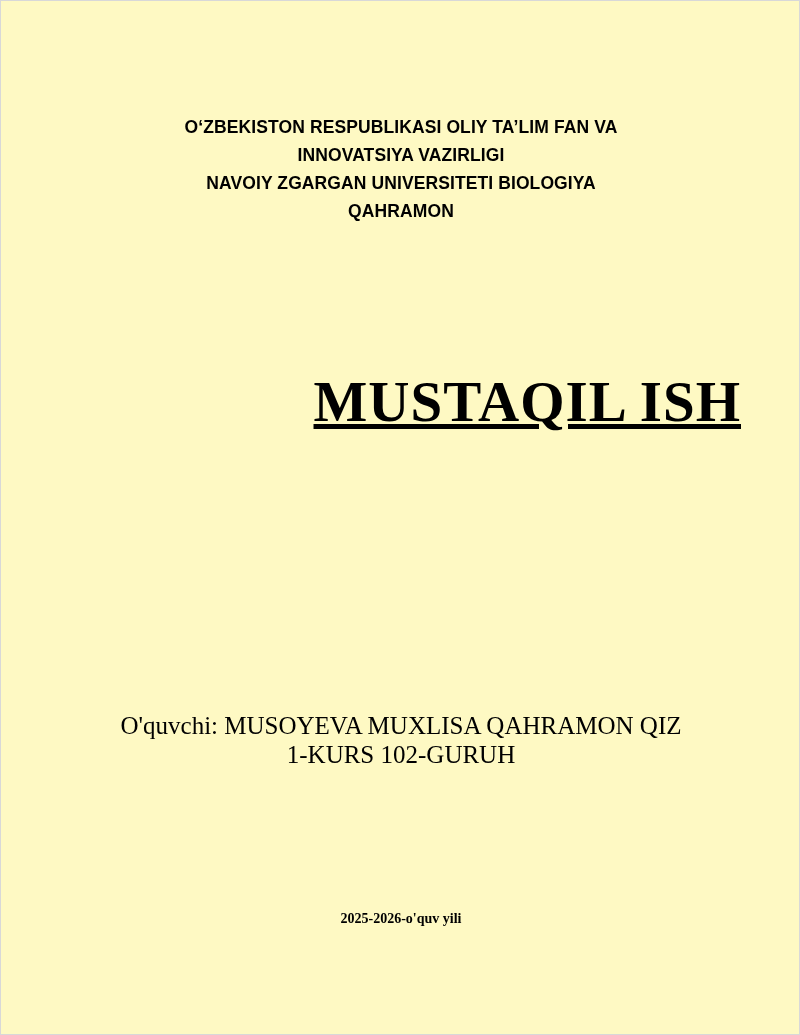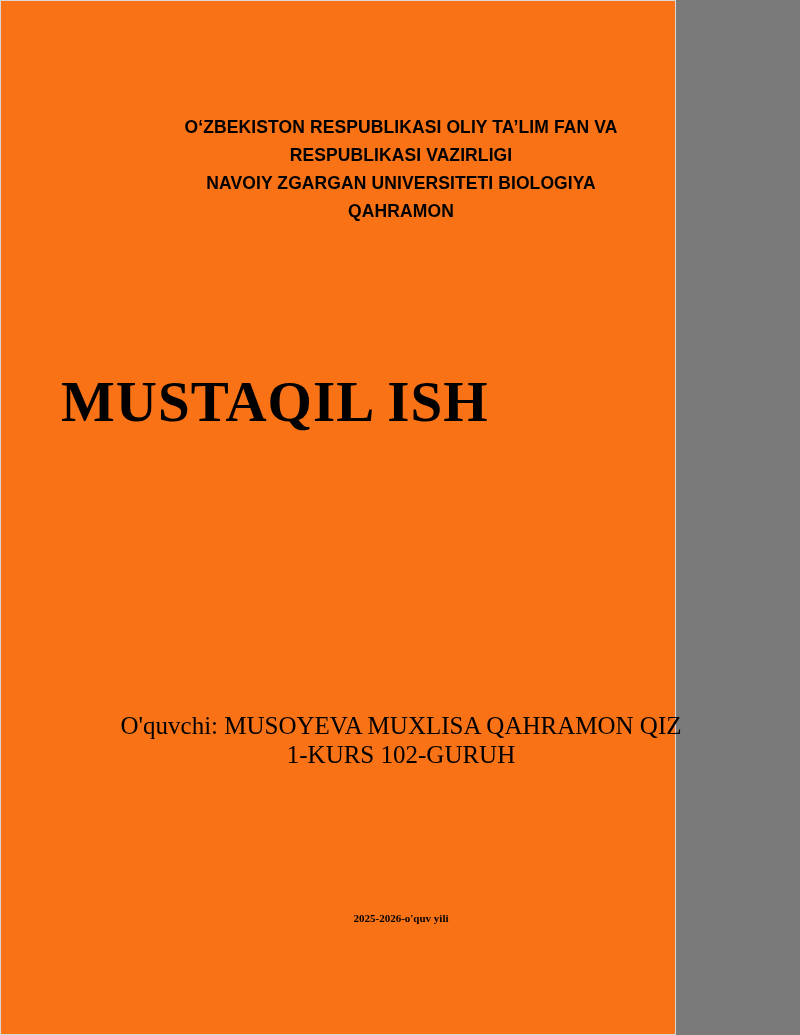--- a/index.html
+++ b/index.html
@@ -9,23 +9,23 @@
   }
   body {
     width: 800px;
     height: 1035px;
     overflow: hidden;
     font-family: "Liberation Serif", serif;
   }
   .page {
     position: relative;
     box-sizing: border-box;
-    width: 676px;
+    width: 800px;
     height: 1035px;
-    background: #f97316;
+    background: #fef9c3;
     border: 1px solid #d8d8d8;
     padding: 0;
   }
   .page-inner {
     position: absolute;
     left: 0;
     top: 0;
     width: 800px;
     height: 1035px;
   }
@@ -44,27 +44,28 @@
     line-height: 28px;
     color: #000000;
     letter-spacing: 0.1px;
   }
 
   .doc-title {
     position: absolute;
     left: 60px;
     top: 368px;
     width: 680px;
-    text-align: left;
+    text-align: right;
     font-family: "Liberation Serif", serif;
     font-weight: bold;
     font-size: 57px;
     line-height: 66px;
     letter-spacing: 1px;
     color: #000000;
+    text-decoration: underline;
   }
 
   .subject-block {
     position: absolute;
     left: 110px;
     top: 526px;
     width: 580px;
     text-align: center;
     font-family: "Liberation Serif", serif;
     font-size: 19px;
@@ -85,34 +86,34 @@
   }
 
   .year-block {
     position: absolute;
     left: 150px;
     top: 909px;
     width: 500px;
     text-align: center;
     font-family: "Liberation Serif", serif;
     font-weight: bold;
-    font-size: 11px;
+    font-size: 14px;
     line-height: 17px;
     color: #000000;
   }
 </style>
 </head>
 <body>
 
 <div class="page">
   <div class="page-inner">
 
     <div class="header-block">
       <div class="hline">O‘ZBEKISTON RESPUBLIKASI OLIY TA’LIM FAN VA</div>
-      <div class="hline">RESPUBLIKASI VAZIRLIGI</div>
+      <div class="hline">INNOVATSIYA VAZIRLIGI</div>
       <div class="hline">NAVOIY ZGARGAN UNIVERSITETI BIOLOGIYA</div>
       <div class="hline">QAHRAMON</div>
     </div>
 
     <div class="doc-title">MUSTAQIL ISH</div>
 
 
     <div class="author-block">O'quvchi: MUSOYEVA MUXLISA QAHRAMON QIZ 1-KURS 102-GURUH</div>
 
     <div class="year-block">2025-2026-o'quv yili</div>

